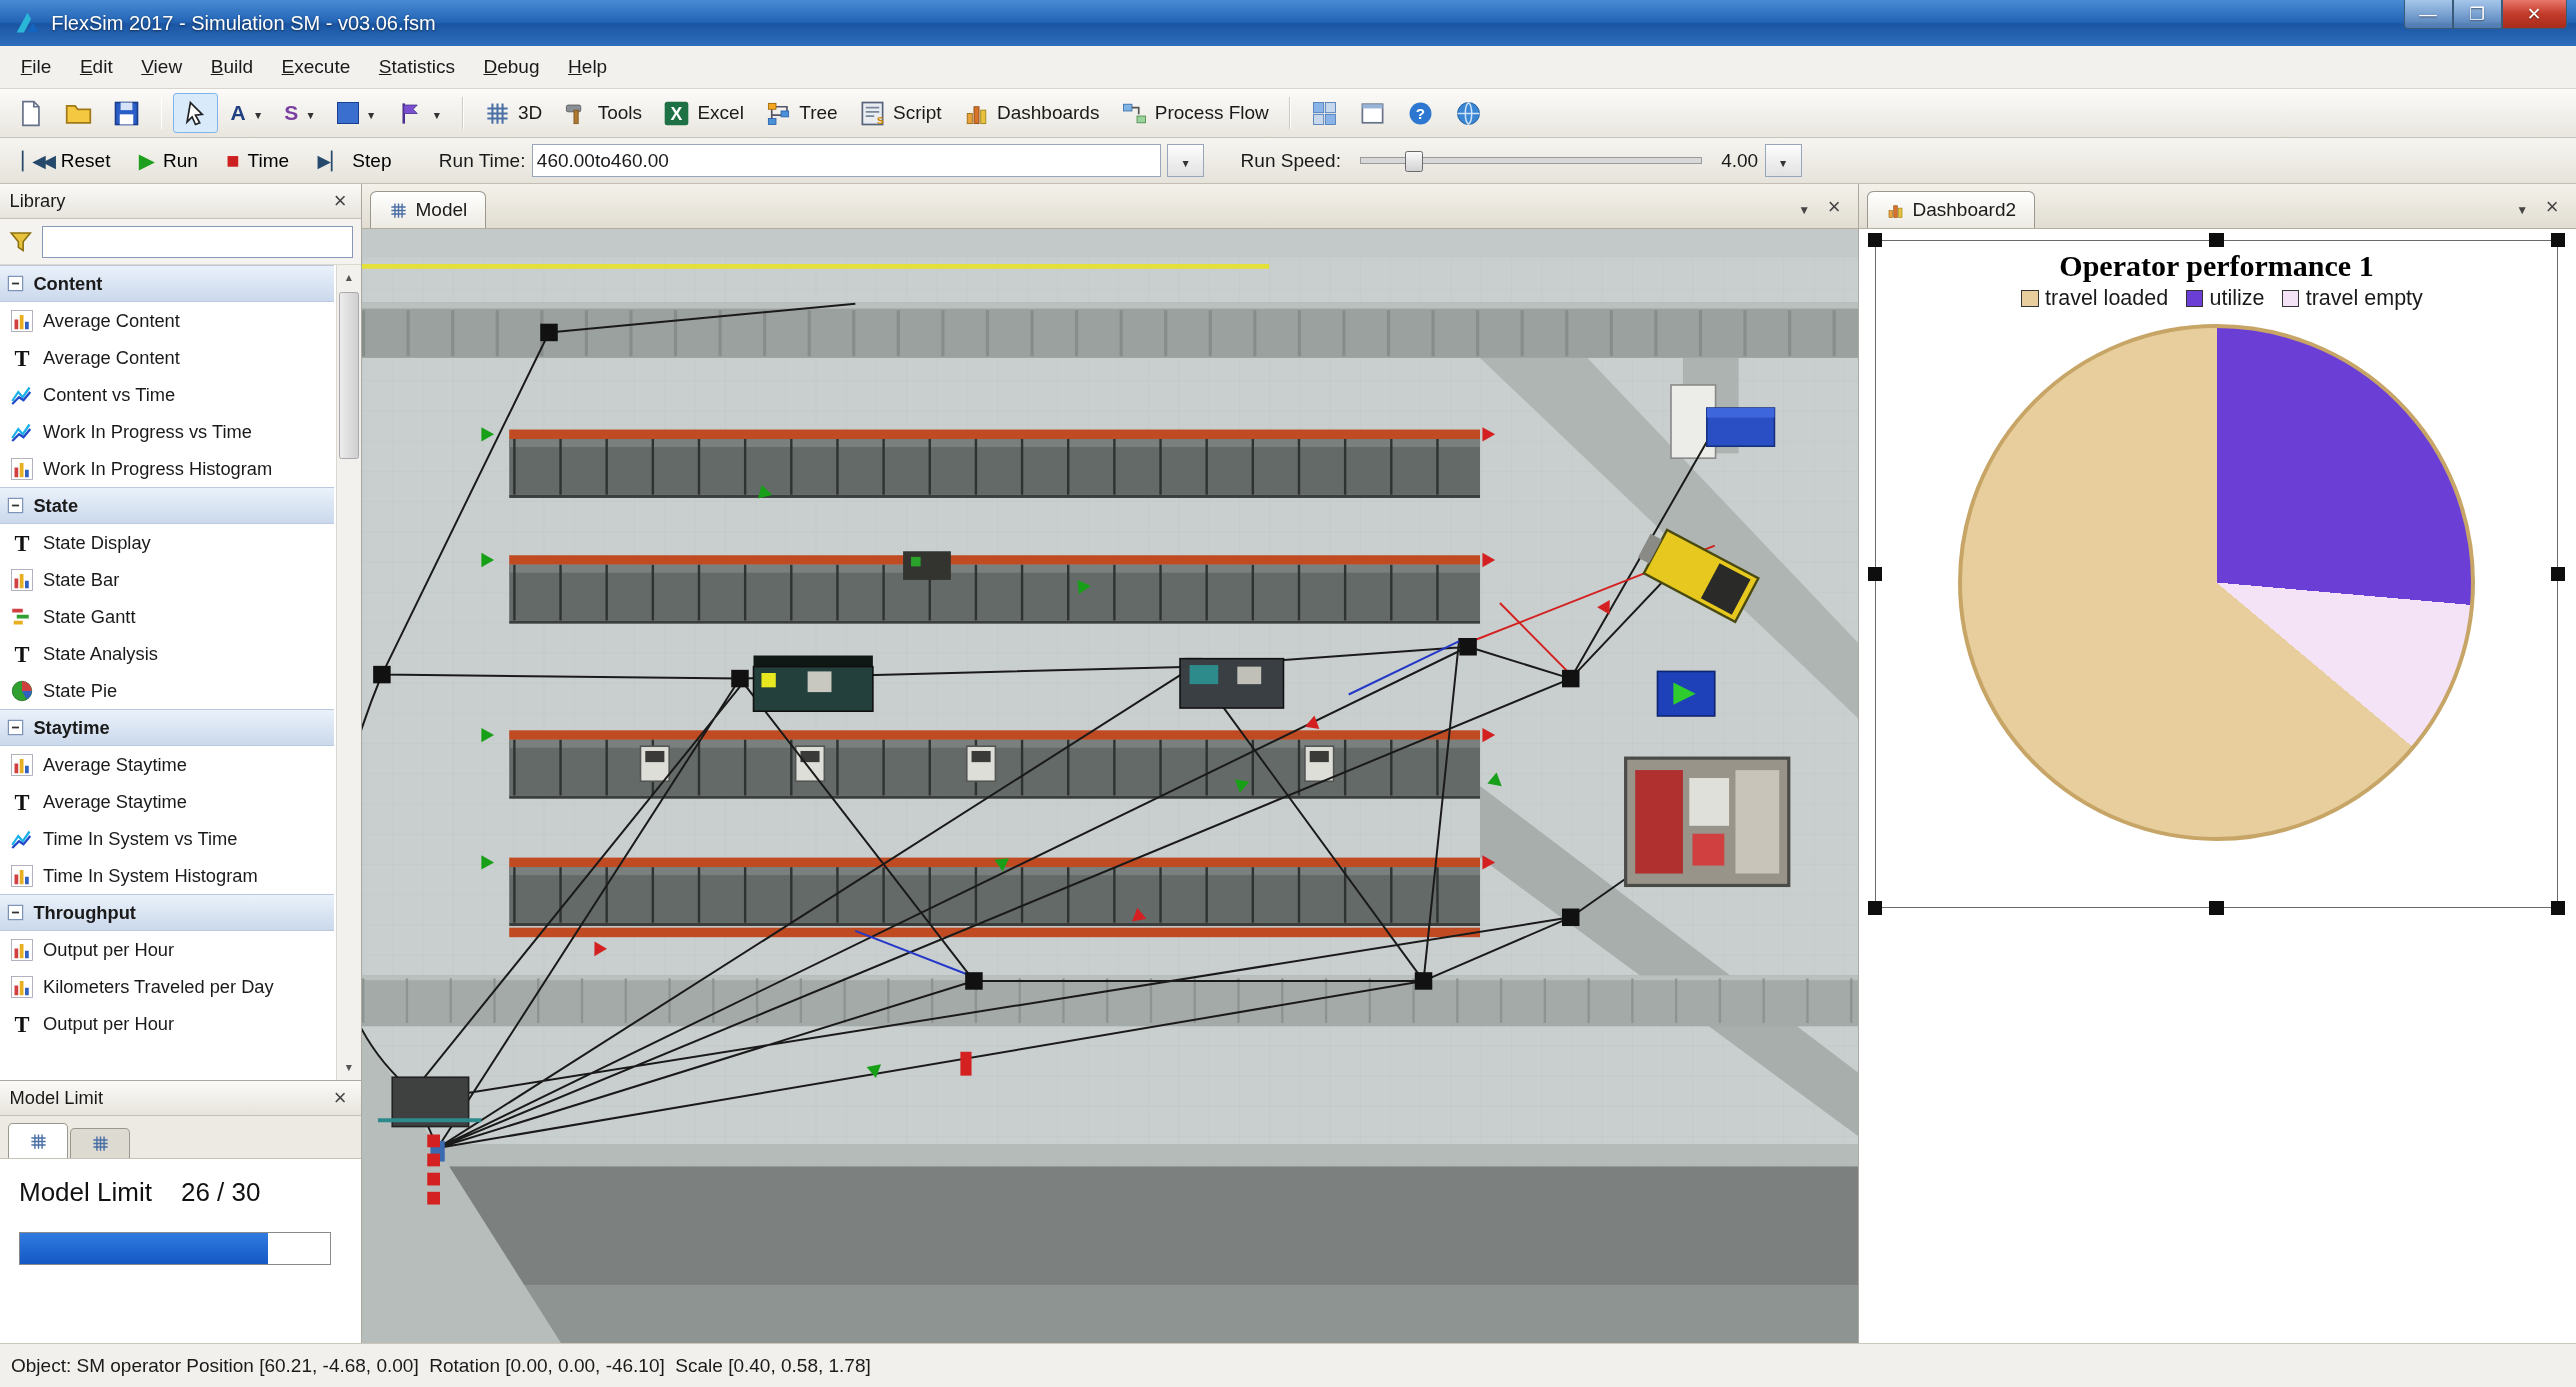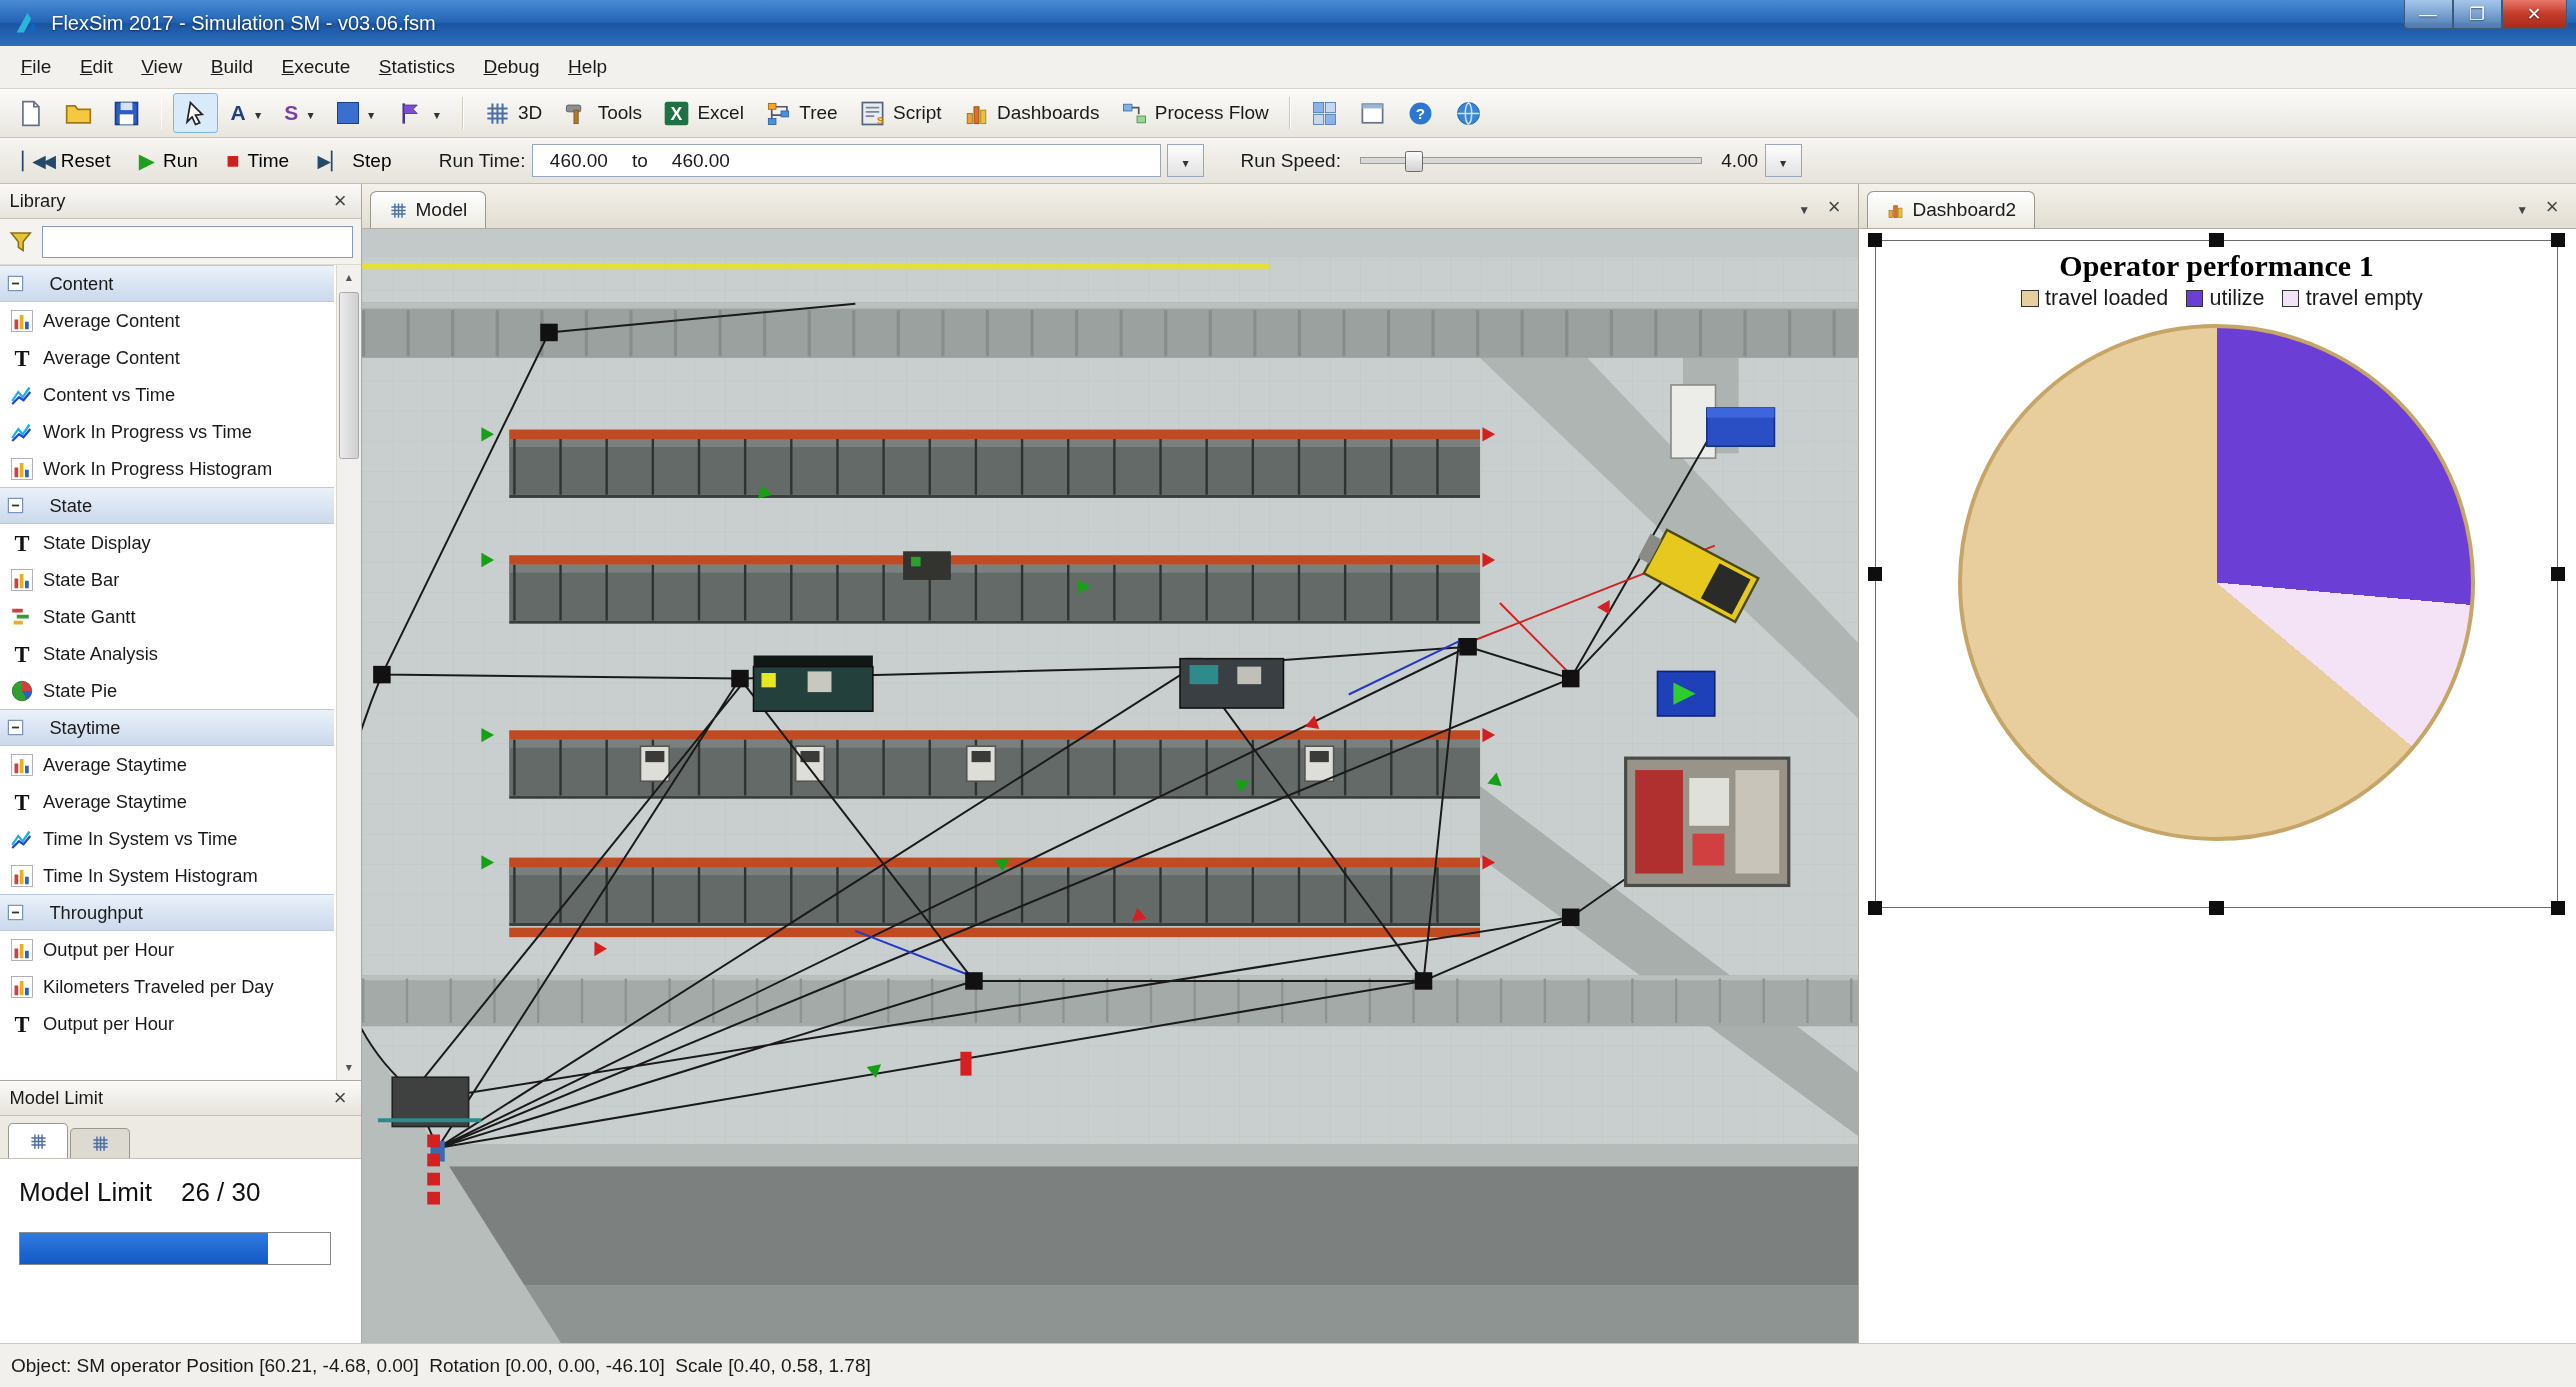--- a/index.html
+++ b/index.html
@@ -33,38 +33,38 @@
   .blue-sq { width:22px; height:22px; background:#3A6FD0; border:0.8px solid #1A3F90; }
 
   
   .runbar { height:46px; background:linear-gradient(#F7F5F1,#E6E3DB); border-bottom:0.8px solid #C2BEB4; display:flex; align-items:center; padding:0 11px; gap:6.4px; flex:none; }
   .rb-btn { display:flex; align-items:center; gap:8px; height:37px; padding:0 11px; border:none; background:transparent; font-family:inherit; font-size:19px; }
   .g-reset::before { content:"▏◀◀"; color:#24496B; font-size:17.5px; letter-spacing:-3.2px; }
   .g-run::before { content:"▶"; color:#1EA01E; font-size:21px; }
   .g-stop::before { content:"■"; color:#CC2020; font-size:22px; }
   .g-step::before { content:"▶▏"; color:#24496B; font-size:17.5px; }
   .rb-label { margin-left:30px; }
-  .rt-field { width:629px; height:33px; background:#fff; border:0.8px solid #98A6BC; display:flex; align-items:center; gap:24px; padding:0 17px; }
+  .rt-field { width:629px; height:33px; background:#fff; border:0.8px solid #98A6BC; display:flex; align-items:center; padding:0 4px; }
   .dd-box { width:37px; height:33px; border:0.8px solid #98A6BC; background:linear-gradient(#FDFDFD,#E2E2E2); display:flex; align-items:center; justify-content:center; }
   .slider { position:relative; width:342px; height:6.4px; background:#D8D8D8; border:0.8px solid #9A9A9A; margin:0 12.7px; }
   .slider-thumb { position:absolute; left:13%; top:-7.2px; width:17.5px; height:21px; background:linear-gradient(#FAFAFA,#D2D2D2); border:0.8px solid #6A6A6A; border-radius:2.4px; }
 
   
   .main { flex:1; display:flex; min-height:0; }
 
   
   .left { width:362px; flex:none; display:flex; flex-direction:column; background:#F5F3EF; border-right:1.6px solid #ABA89F; }
   .panel-head { height:35px; flex:none; background:linear-gradient(#FBFAF8,#E7E4DD); border-bottom:0.8px solid #C6C2B8; display:flex; align-items:center; padding:0 9.5px; font-size:18.3px; }
   .panel-close { margin-left:auto; color:#444; font-size:17.5px; padding:0 4.8px; }
   .panel-close::before { content:"×"; font-size:22px; line-height:1; }
   .filter-row { height:46px; flex:none; display:flex; align-items:center; gap:8px; padding:4.8px 8px; background:#F5F3EF; border-bottom:0.8px solid #DCD8CE; }
   .funnel { width:25.5px; height:25.5px; flex:none; }
   .filter-input { flex:1; height:32px; border:0.8px solid #8A98B8; font:17.5px "Liberation Sans",sans-serif; padding:0 6.4px; background:#fff; }
   .tree { flex:1; background:#fff; position:relative; overflow:hidden; padding-right:27px; }
-  .lib-head { height:37px; background:linear-gradient(#EAF1FA,#CBD9EC); border-top:0.8px solid #BBC9DF; border-bottom:0.8px solid #BBC9DF; display:flex; align-items:center; gap:24px; padding:0 6.4px; font-weight:normal; font-size:18.3px; }
+  .lib-head { height:37px; background:linear-gradient(#EAF1FA,#CBD9EC); border-top:0.8px solid #BBC9DF; border-bottom:0.8px solid #BBC9DF; display:flex; align-items:center; gap:8px; padding:0 6.4px; font-weight:bold; font-size:18.3px; }
   .lib-row { height:37px; display:flex; align-items:center; gap:9.5px; padding:0 6.4px 0 9.5px; font-size:18.3px; white-space:nowrap; }
   .li-ico { width:24px; height:24px; flex:none; }
   .li-ico.sm { width:19px; height:19px; }
   .vscroll { position:absolute; right:0; top:0; bottom:0; width:25.5px; background:#F2F1EE; border-left:0.8px solid #DAD7CE; }
   .vs-btn { height:25.5px; display:flex; align-items:center; justify-content:center; font-size:10.3px; color:#555; }
   .vs-btn.down { position:absolute; bottom:0; left:0; right:0; }
   .vs-thumb { position:absolute; top:27px; left:2.4px; right:2.4px; height:167px; background:linear-gradient(90deg,#ECECEC,#CFCFCF); border:0.8px solid #A8A8A8; border-radius:2.4px; }
 
   .ml { height:263px; flex:none; border-top:1.6px solid #ABA89F; display:flex; flex-direction:column; background:#F5F3EF; }
   .ml-tabs { height:43px; flex:none; display:flex; align-items:flex-end; gap:2.4px; padding:0 8px; background:#EDEAE3; border-bottom:0.8px solid #C6C2B8; }

